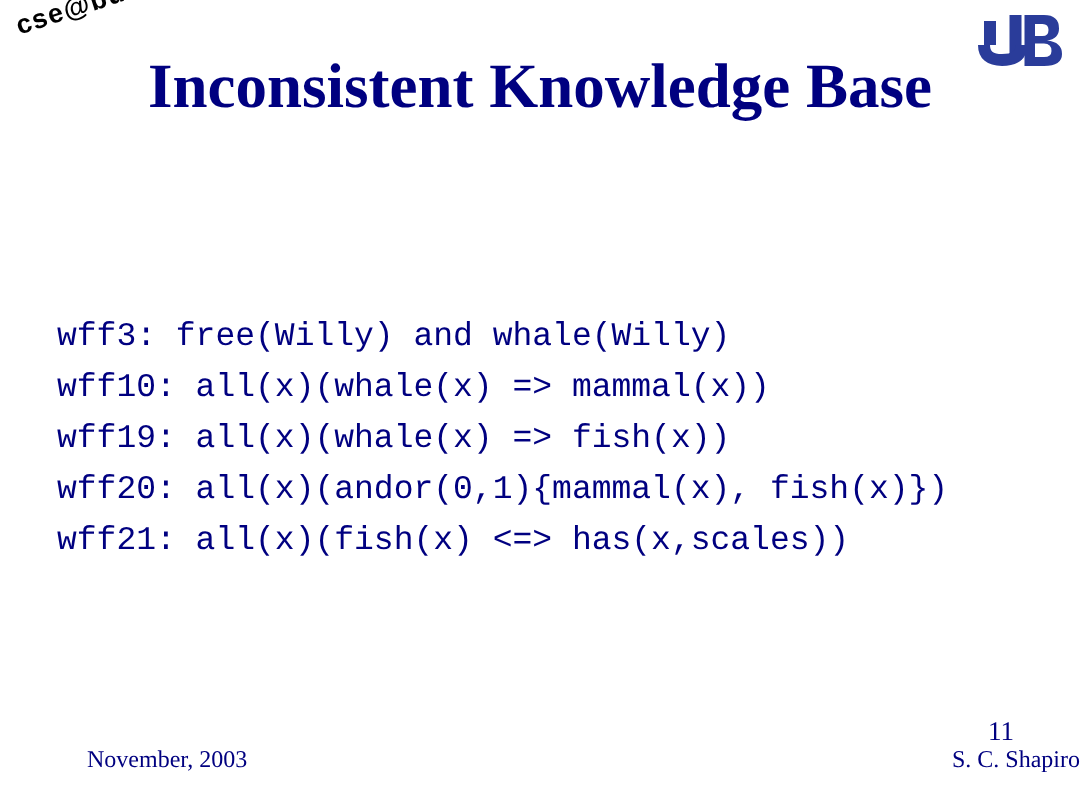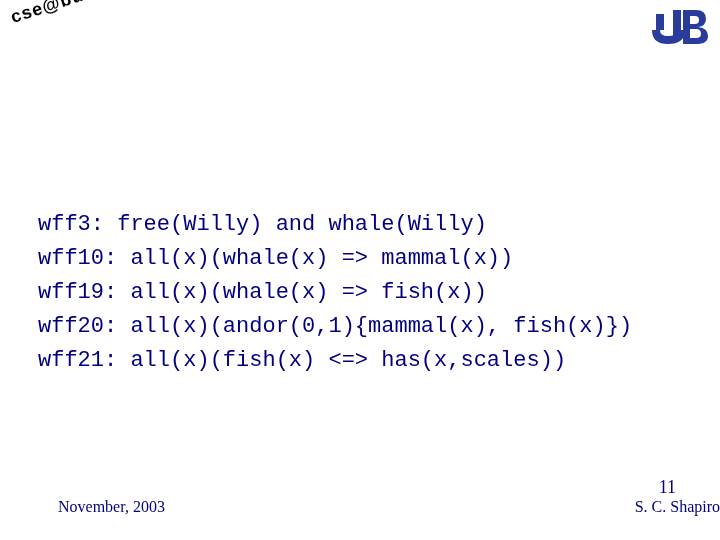--- a/index.html
+++ b/index.html
@@ -90,20 +90,21 @@
     <svg viewBox="0 0 60 40" width="60" height="40">
       <rect x="23" y="4" width="8" height="30" fill="#2a3c9a"></rect>
       <rect x="6" y="8" width="8" height="16" fill="#2a3c9a"></rect>
       <path d="M6 24 Q6 34 18 34 Q31 34 31 24" fill="none" stroke="#2a3c9a" stroke-width="8" stroke-linecap="butt"></path>
       <path d="M33 4 L46 4 Q56 4 56 13 Q56 20 48 21 Q58 22 58 30 Q58 38 46 38 L33 38 Z" fill="#2a3c9a"></path>
       <path d="M40 10 L45 10 Q49 10 49 14 Q49 18 45 18 L40 18 Z" fill="#ffffff"></path>
       <path d="M40 23 L46 23 Q51 23 51 28 Q51 32 46 32 L40 32 Z" fill="#ffffff"></path>
     </svg>
   </div>
 
+  <div class="title">Inconsistent Knowledge Base</div>
 
   <div class="body">
 <span>wff3: free(Willy) and whale(Willy)</span>
 <span>wff10: all(x)(whale(x) =&gt; mammal(x))</span>
 <span>wff19: all(x)(whale(x) =&gt; fish(x))</span>
 <span>wff20: all(x)(andor(0,1){mammal(x), fish(x)})</span>
 <span>wff21: all(x)(fish(x) &lt;=&gt; has(x,scales))</span>
 </div>
 
   <div class="footer-date">November, 2003</div>

